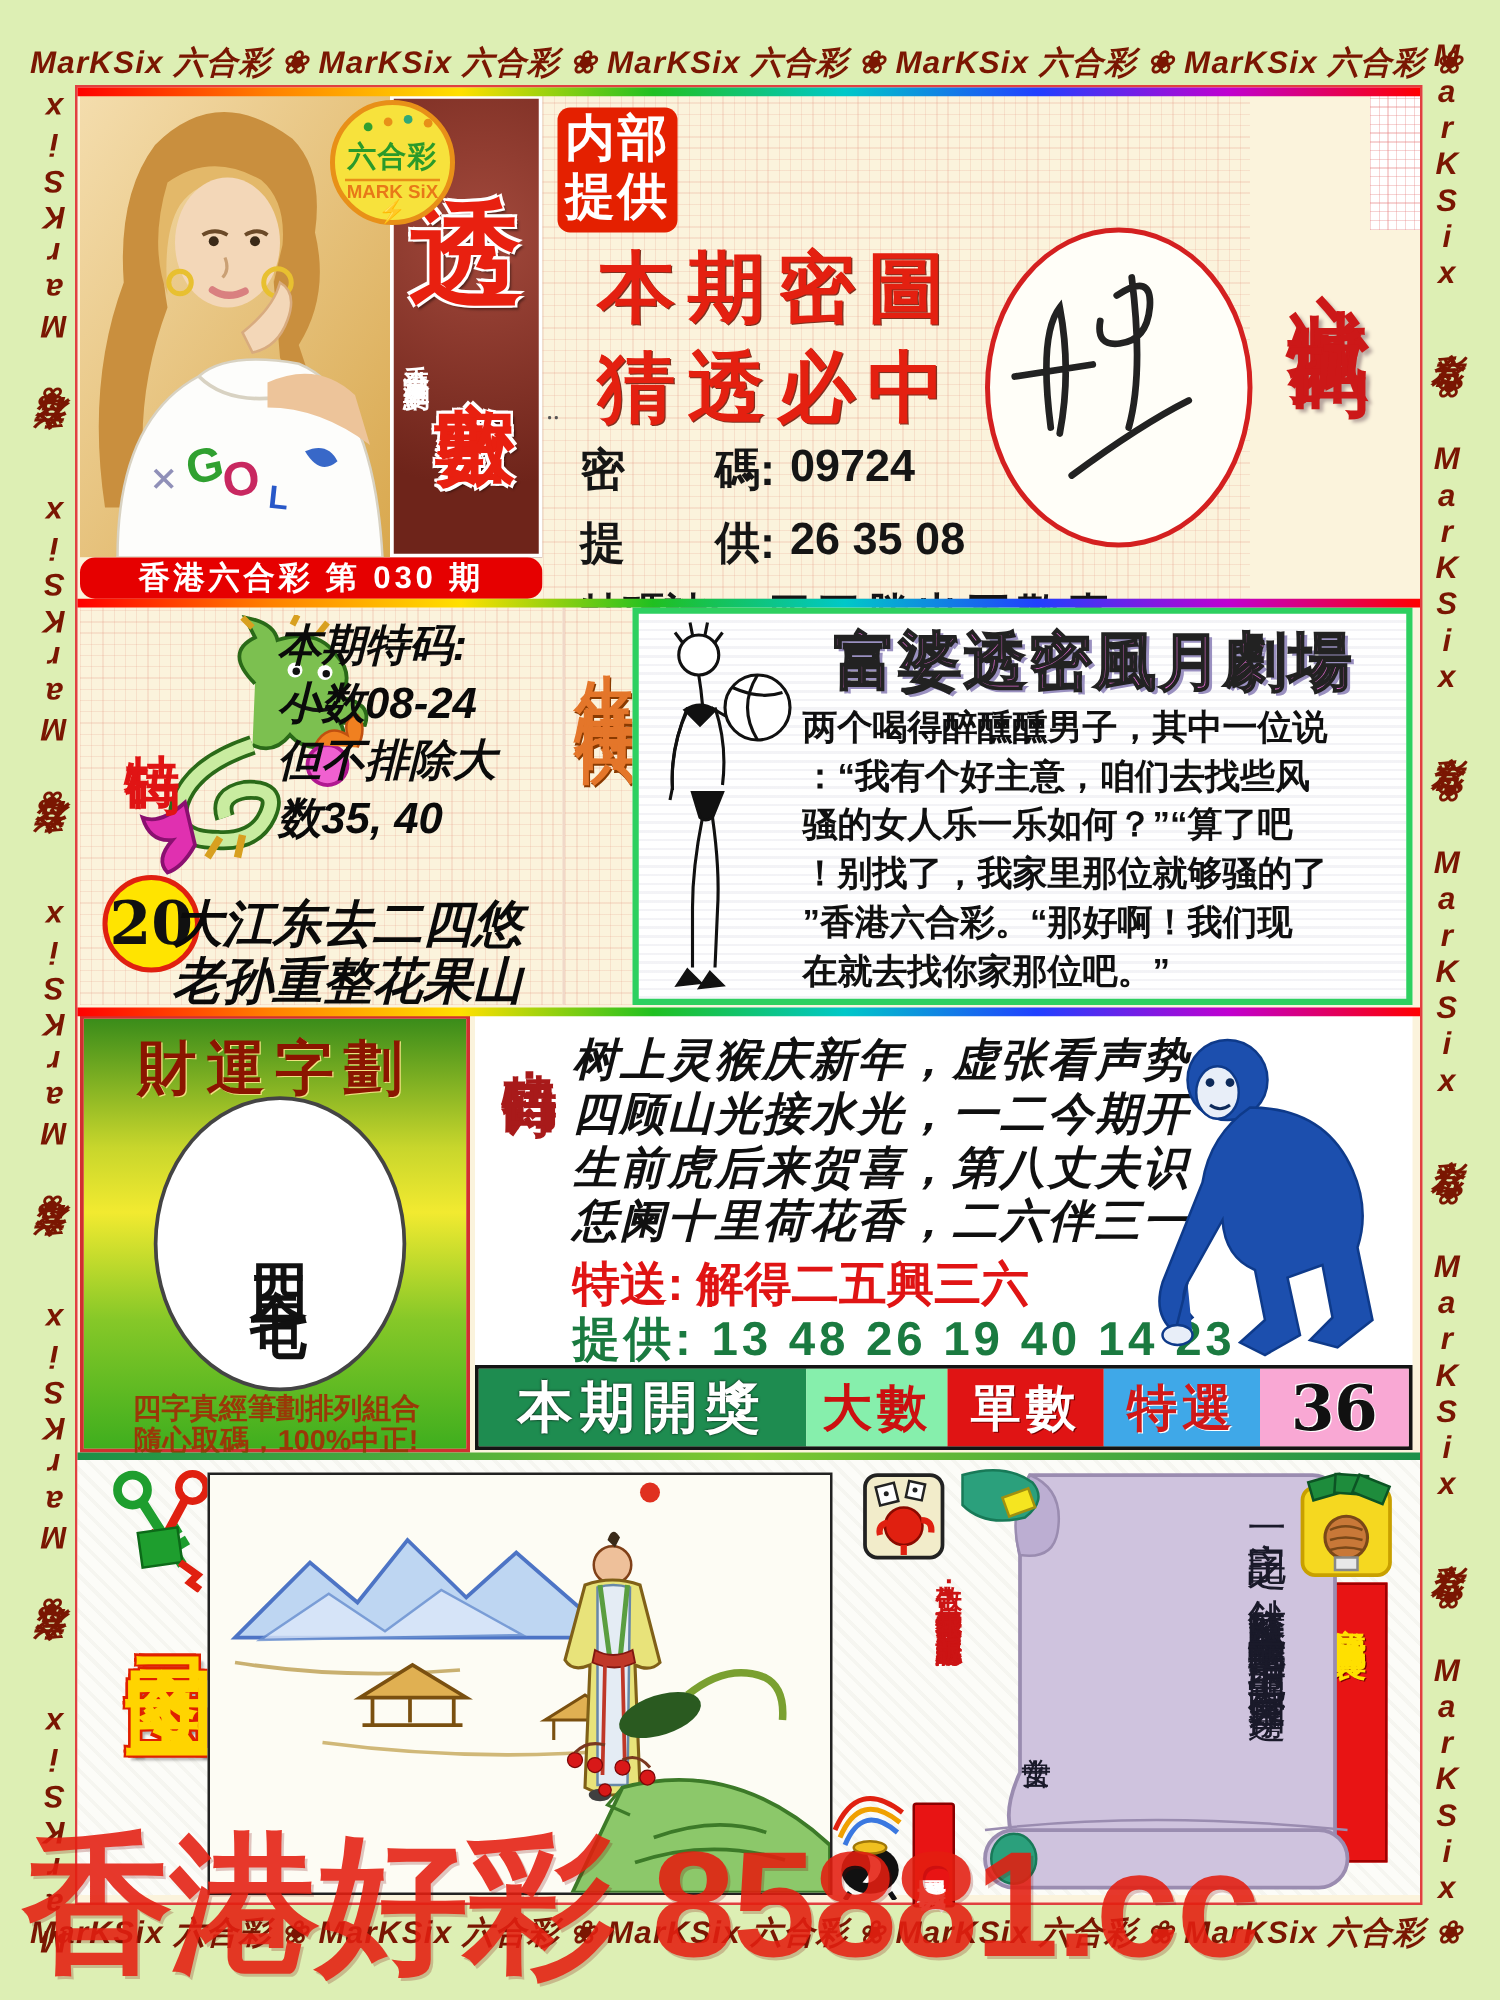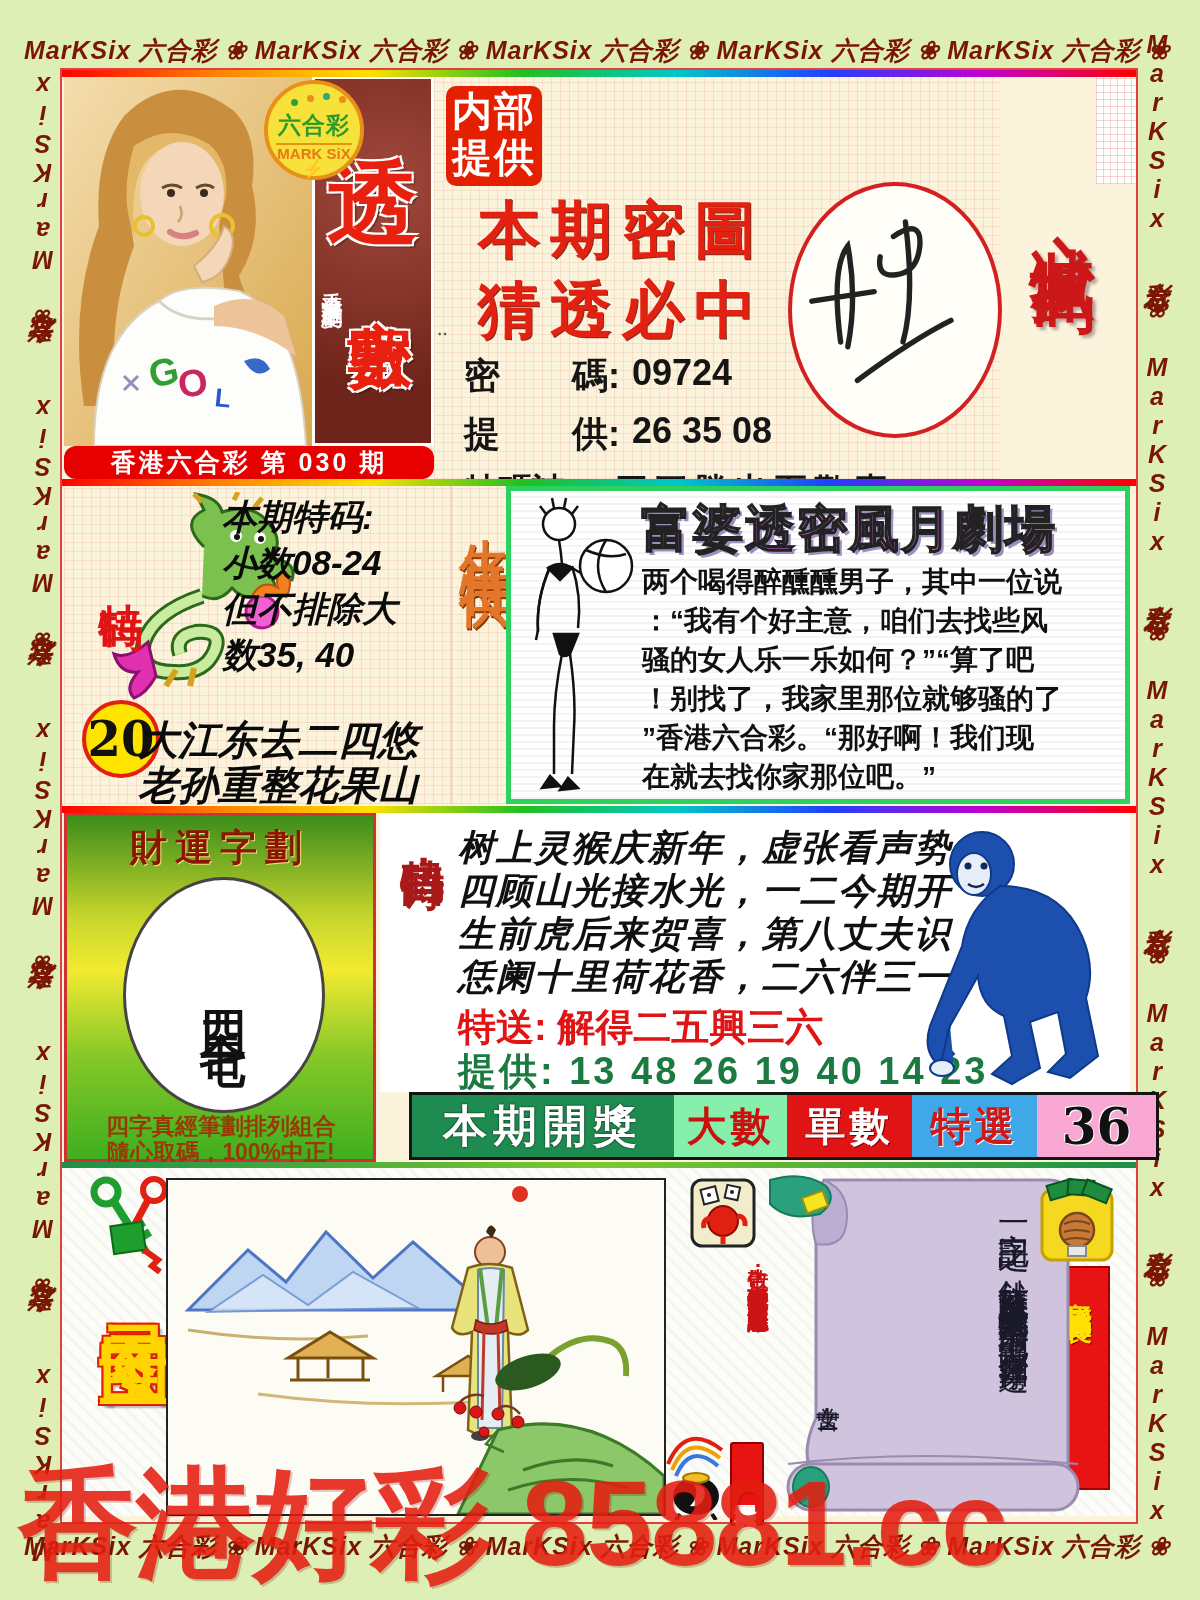--- a/index.html
+++ b/index.html
@@ -30,21 +30,21 @@
   
   .brush{font-weight:bold;font-style:italic;color:#0a0a0a;}
   .side-red{color:#e01414;font-weight:bold;font-size:44px;letter-spacing:8px;}
   .circle20{background:#ffe400;border:4px solid #e02010;border-radius:50%;text-align:center;font-weight:bold;font-size:48px;font-family:"DejaVu Serif",serif;color:#111;box-sizing:border-box;line-height:70px;}
   .shengxiao{color:#e4762a;font-weight:bold;font-size:50px;letter-spacing:14px;text-shadow:1px 2px 0 #8a3a00;}
   .theater{border:5px solid #2ed060;background:#fff;background-image:repeating-linear-gradient(0deg,rgba(140,140,170,.10) 0 2px,transparent 2px 7px);box-sizing:border-box;}
   .theater-title{color:#e06ad0;-webkit-text-stroke:1.5px #222;font-weight:bold;font-size:50px;letter-spacing:2px;text-shadow:3px 3px 0 #9a90c0;}
   .story{font-weight:bold;font-size:28px;line-height:39px;color:#101010;}
   
   .fortune{background:linear-gradient(180deg,#3a8c1a 0%,#c8d62c 30%,#f2ea30 45%,#86c828 70%,#3fae1e 100%);border:3px solid #d03030;box-sizing:border-box;}
-  .fortune-title{color:#8b1500;font-weight:bold;font-size:37px;letter-spacing:8px;text-align:center;text-shadow:1px 1px 0 #f0e080;}
+  .fortune-title{color:#8b1500;font-weight:bold;font-size:47px;letter-spacing:8px;text-align:center;text-shadow:1px 1px 0 #f0e080;}
   .oval{background:#fff;border:3px solid #444;border-radius:50%;display:flex;align-items:center;justify-content:center;}
   .fortune-foot{color:#9a3808;font-weight:bold;font-size:23px;text-align:center;}
   .poem-label{color:#a81a1a;font-weight:bold;font-size:44px;letter-spacing:4px;}
   .poem-line{font-weight:bold;font-style:italic;font-size:36px;letter-spacing:2px;color:#101010;white-space:nowrap;}
   .special-line{color:#e01414;font-weight:bold;font-size:38px;}
   .supply-line{color:#1a7a40;font-weight:bold;font-size:38px;letter-spacing:3px;}
   .result-bar{display:flex;border:3px solid #141414;box-sizing:border-box;height:68px;z-index:4;}
   .seg{display:flex;align-items:center;justify-content:center;font-weight:bold;}
   .seg-open{background:#1e8c50;color:#fff;font-size:44px;letter-spacing:6px;text-shadow:0 0 2px #000;}
   .seg-big{background:#86efac;color:#cc1010;font-size:40px;letter-spacing:4px;}
@@ -213,21 +213,21 @@
       <path d="M36,72 q-14,34 -12,66 M58,72 q10,30 6,62"></path>
       <path d="M55,72 q16,10 26,14"></path>
       <circle cx="92" cy="72" r="26" fill="#fff"></circle>
       <path d="M92,46 q-16,26 0,52 M72,56 q22,10 40,4"></path>
       <path d="M36,74 q-14,30 -12,62 l-2,10"></path>
       <path d="M40,140 l24,0 l-8,20 q-6,4 -10,0Z" fill="#111"></path>
       <path d="M48,160 q-8,40 -8,72 l0,48 M56,160 q6,42 4,74 l-2,46"></path>
       <path d="M36,282 l10,10 l-18,2Z M54,284 l10,10 l-18,2Z" fill="#111"></path>
     </svg>
   </div>
-  <div class="abs theater-title" style="left:641px;top:496px;white-space:nowrap;">富婆透密風月劇場</div>
+  <div class="abs theater-title" style="left:667px;top:496px;white-space:nowrap;">富婆透密風月劇場</div>
   <div class="abs story" style="left:642px;top:562px;width:482px;">
     <div>两个喝得醉醺醺男子，其中一位说</div>
     <div>：“我有个好主意，咱们去找些风</div>
     <div>骚的女人乐一乐如何？”“算了吧</div>
     <div>！别找了，我家里那位就够骚的了</div>
     <div>”香港六合彩。“那好啊！我们现</div>
     <div>在就去找你家那位吧。”</div>
   </div>
 
   <div class="abs rainbow" style="left:62px;top:806px;width:1074px;"></div>
@@ -258,21 +258,21 @@
       </g>
       <ellipse cx="54" cy="58" rx="17" ry="21" fill="#e8eef8" stroke="#0e3a8a" stroke-width="2"></ellipse>
       <circle cx="48" cy="50" r="3.5" fill="#0e2a5a"></circle>
         <circle cx="64" cy="50" r="3.5" fill="#0e2a5a"></circle>
       <path d="M48,68 q8,6 16,0" stroke="#0e2a5a" stroke-width="2.5" fill="none"></path>
       <path d="M30,210 l-10,40 l14,2" fill="#1c4fae" stroke="#0e3a8a" stroke-width="2"></path>
       <ellipse cx="22" cy="252" rx="12" ry="8" fill="#e8eef8" stroke="#0e3a8a" stroke-width="2"></ellipse>
     </svg>
   </div>
 
-  <div class="abs result-bar" style="left:380px;top:1092px;width:750px;margin-left:29px;">
+  <div class="abs result-bar" style="left:380px;top:1092px;width:750px;">
     <div class="seg seg-open" style="width:262px;">本期開獎</div>
     <div class="seg seg-big" style="width:113px;">大數</div>
     <div class="seg seg-odd" style="width:125px;">單數</div>
     <div class="seg seg-sp" style="width:125px;">特選</div>
     <div class="seg seg-num" style="flex:1;">36</div>
   </div>
 
   <div class="abs" style="left:62px;top:1162px;width:1074px;height:6px;background:linear-gradient(90deg,#1b9048,#7ec830,#1b9048);"></div>
 
   <div class="abs row4" style="left:62px;top:1168px;width:1074px;height:348px;"></div>

